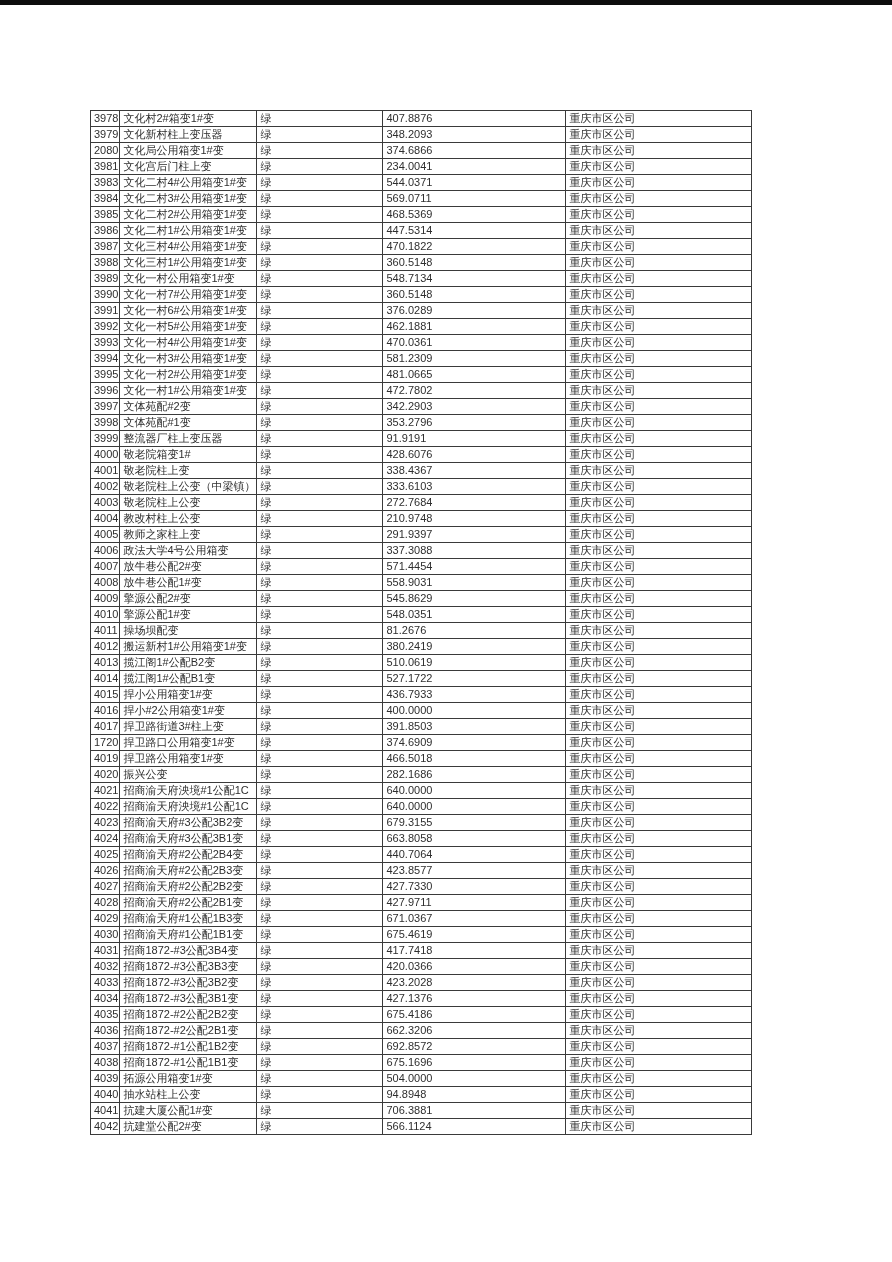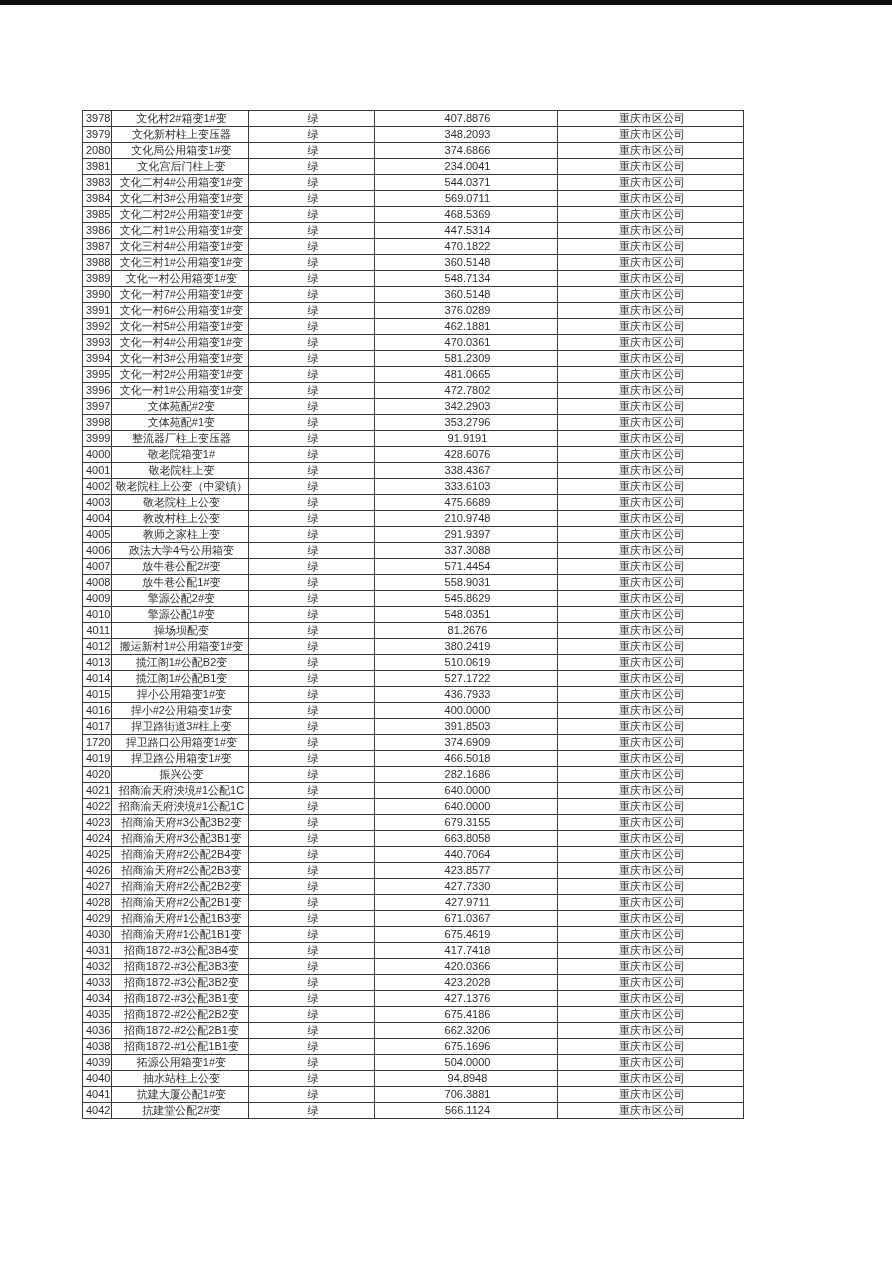--- a/index.html
+++ b/index.html
@@ -17,25 +17,24 @@
   .top-bar {
     position: absolute;
     top: 0;
     left: 0;
     width: 892px;
     height: 5px;
     background: #0d0d0d;
   }
   table.grid {
     position: absolute;
-    left: 82px;
+    left: 90px;
     top: 110px;
     border-collapse: collapse;
     table-layout: fixed;
-    text-align: center;
   }
   table.grid td {
     border: 1px solid #3a3a3a;
     height: 15px;
     padding: 0 1px 0 3px;
     font-size: 11px;
     line-height: 15px;
     color: #2e2e2e;
     white-space: nowrap;
     overflow: hidden;
@@ -225,21 +224,21 @@
         <td class="c-num">4002</td>
         <td class="c-name">敬老院柱上公变（中梁镇）</td>
         <td class="c-status">绿</td>
         <td class="c-value">333.6103</td>
         <td class="c-company">重庆市区公司</td>
       </tr>
       <tr>
         <td class="c-num">4003</td>
         <td class="c-name">敬老院柱上公变</td>
         <td class="c-status">绿</td>
-        <td class="c-value">475.6689</td>
+        <td class="c-value">272.7684</td>
         <td class="c-company">重庆市区公司</td>
       </tr>
       <tr>
         <td class="c-num">4004</td>
         <td class="c-name">教改村柱上公变</td>
         <td class="c-status">绿</td>
         <td class="c-value">210.9748</td>
         <td class="c-company">重庆市区公司</td>
       </tr>
       <tr>
@@ -457,20 +456,27 @@
         <td class="c-name">招商1872-#2公配2B2变</td>
         <td class="c-status">绿</td>
         <td class="c-value">675.4186</td>
         <td class="c-company">重庆市区公司</td>
       </tr>
       <tr>
         <td class="c-num">4036</td>
         <td class="c-name">招商1872-#2公配2B1变</td>
         <td class="c-status">绿</td>
         <td class="c-value">662.3206</td>
+        <td class="c-company">重庆市区公司</td>
+      </tr>
+      <tr>
+        <td class="c-num">4037</td>
+        <td class="c-name">招商1872-#1公配1B2变</td>
+        <td class="c-status">绿</td>
+        <td class="c-value">692.8572</td>
         <td class="c-company">重庆市区公司</td>
       </tr>
       <tr>
         <td class="c-num">4038</td>
         <td class="c-name">招商1872-#1公配1B1变</td>
         <td class="c-status">绿</td>
         <td class="c-value">675.1696</td>
         <td class="c-company">重庆市区公司</td>
       </tr>
       <tr>

